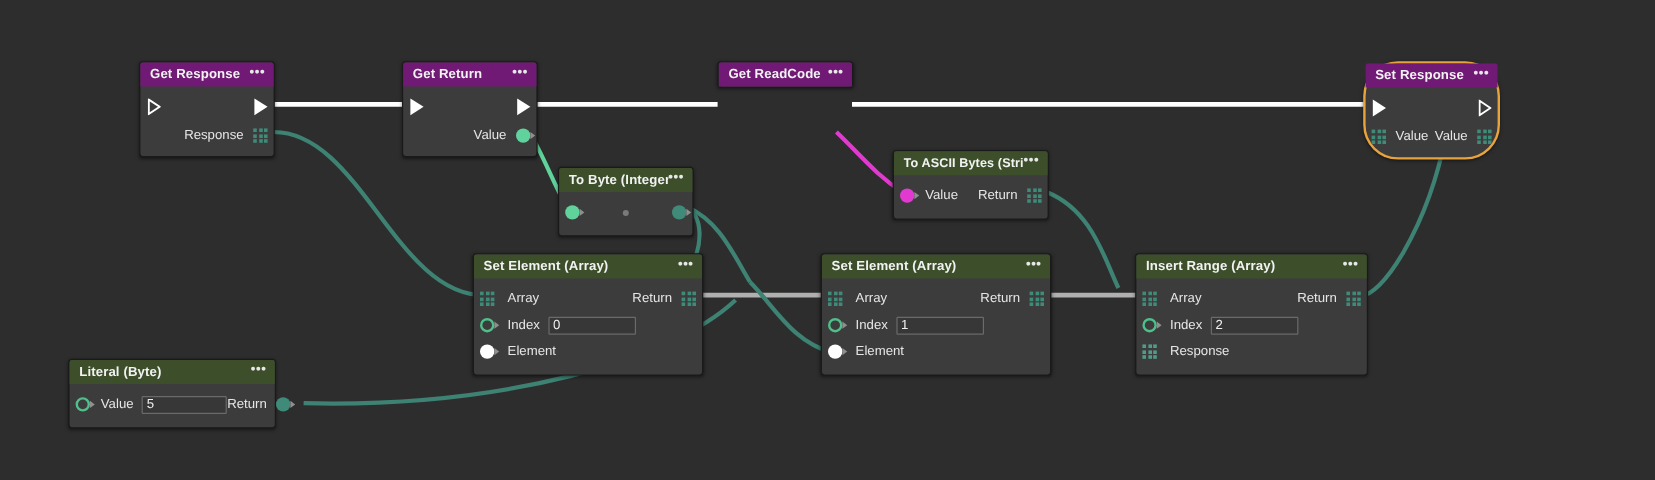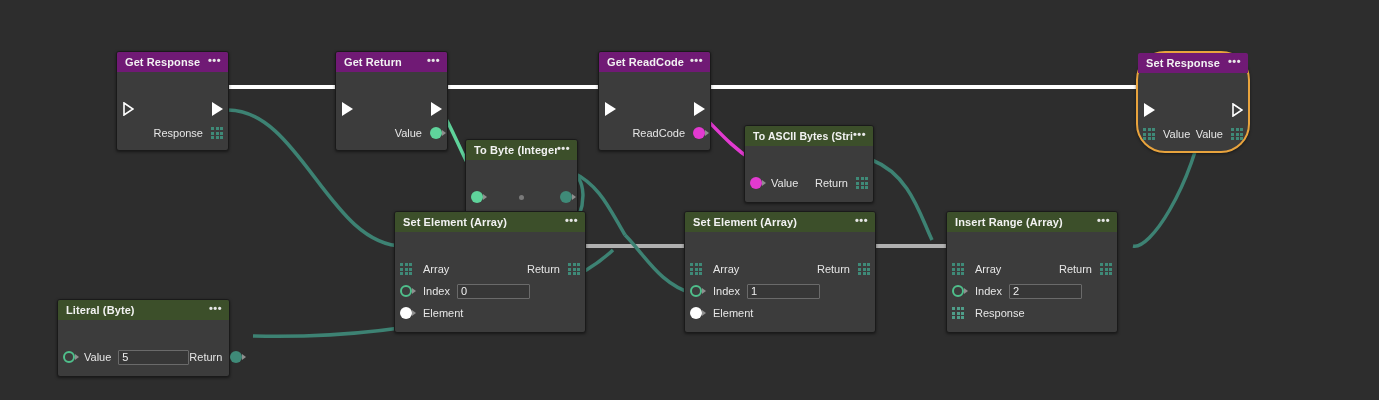--- a/index.html
+++ b/index.html
@@ -49,21 +49,20 @@
   .dots {
     letter-spacing: 0.5px;
     font-size: 11px;
     color: #e8e8e8;
     line-height: 1;
     padding-bottom: 3px;
     flex: 0 0 auto;
   }
   .node-body {
     padding: 4px 0 6px 0;
-    margin-top: 20px;
   }
   .row {
     display: flex;
     align-items: center;
     height: 22px;
     padding: 0 0px;
     position: relative;
   }
   .row.exec { height: 26px; }
   .label {
@@ -246,39 +245,20 @@
         </span>
       </div>
     </div>
   </div>
 
   <div class="node" style="left:598px; top:51px; width:113px;">
     <div class="node-header hdr-blue">
       <span class="node-title">Get ReadCode</span>
       <span class="dots">•••</span>
     </div>
-    <div class="node-body">
-      <div class="row exec">
-        <span class="port left">
-            <span class="exec-tri-filled"></span>
-          </span>
-        <span class="spacer"></span>
-        <span class="port right">
-            <span class="exec-tri-filled"></span>
-          </span>
-      </div>
-      <div class="row">
-        <span class="spacer"></span>
-        <span class="label">ReadCode</span>
-        <span class="port right" style="margin-left:6px;">
-          <span class="dot fill-magenta"></span>
-            <span class="nub"></span>
-        </span>
-      </div>
-    </div>
   </div>
 
   <div class="node selected" style="left:1136px; top:51px; width:114px;border-radius:29px;">
     <div class="node-header hdr-blue">
       <span class="node-title">Set Response</span>
       <span class="dots">•••</span>
     </div>
     <div class="node-body">
       <div class="row exec">
         <span class="port left">
@@ -485,21 +465,21 @@
       <div class="row">
         <span class="port left">
           <span class="dot fill-white"></span>
             <span class="nub"></span>
         </span>
         <span class="label" style="margin-left:9px;">Element</span>
       </div>
     </div>
   </div>
 
-  <div class="node" style="left:946px; top:211px; width:172px;">
+  <div class="node" style="left:946px; top:211px; width:194px;">
     <div class="node-header hdr-green">
       <span class="node-title">Insert Range (Array)</span>
       <span class="dots">•••</span>
     </div>
     <div class="node-body" style="padding:6px 0 8px 0;">
       <div class="row">
         <span class="port left">
           <span class="grid-ico">
               <i></i>
               <i></i>

